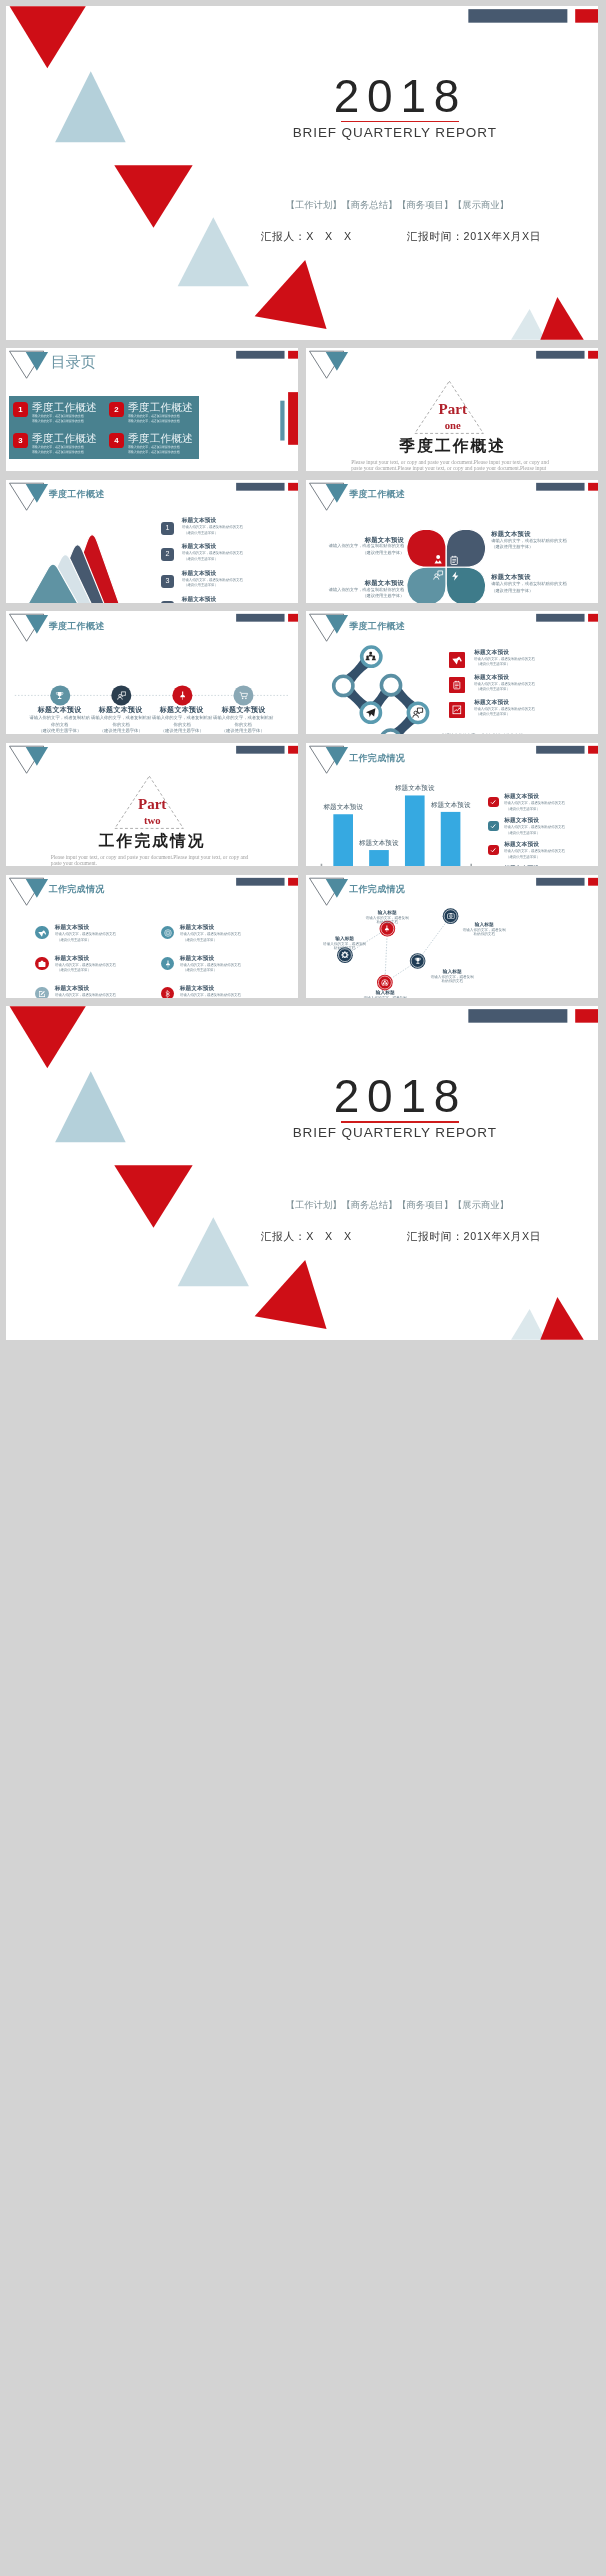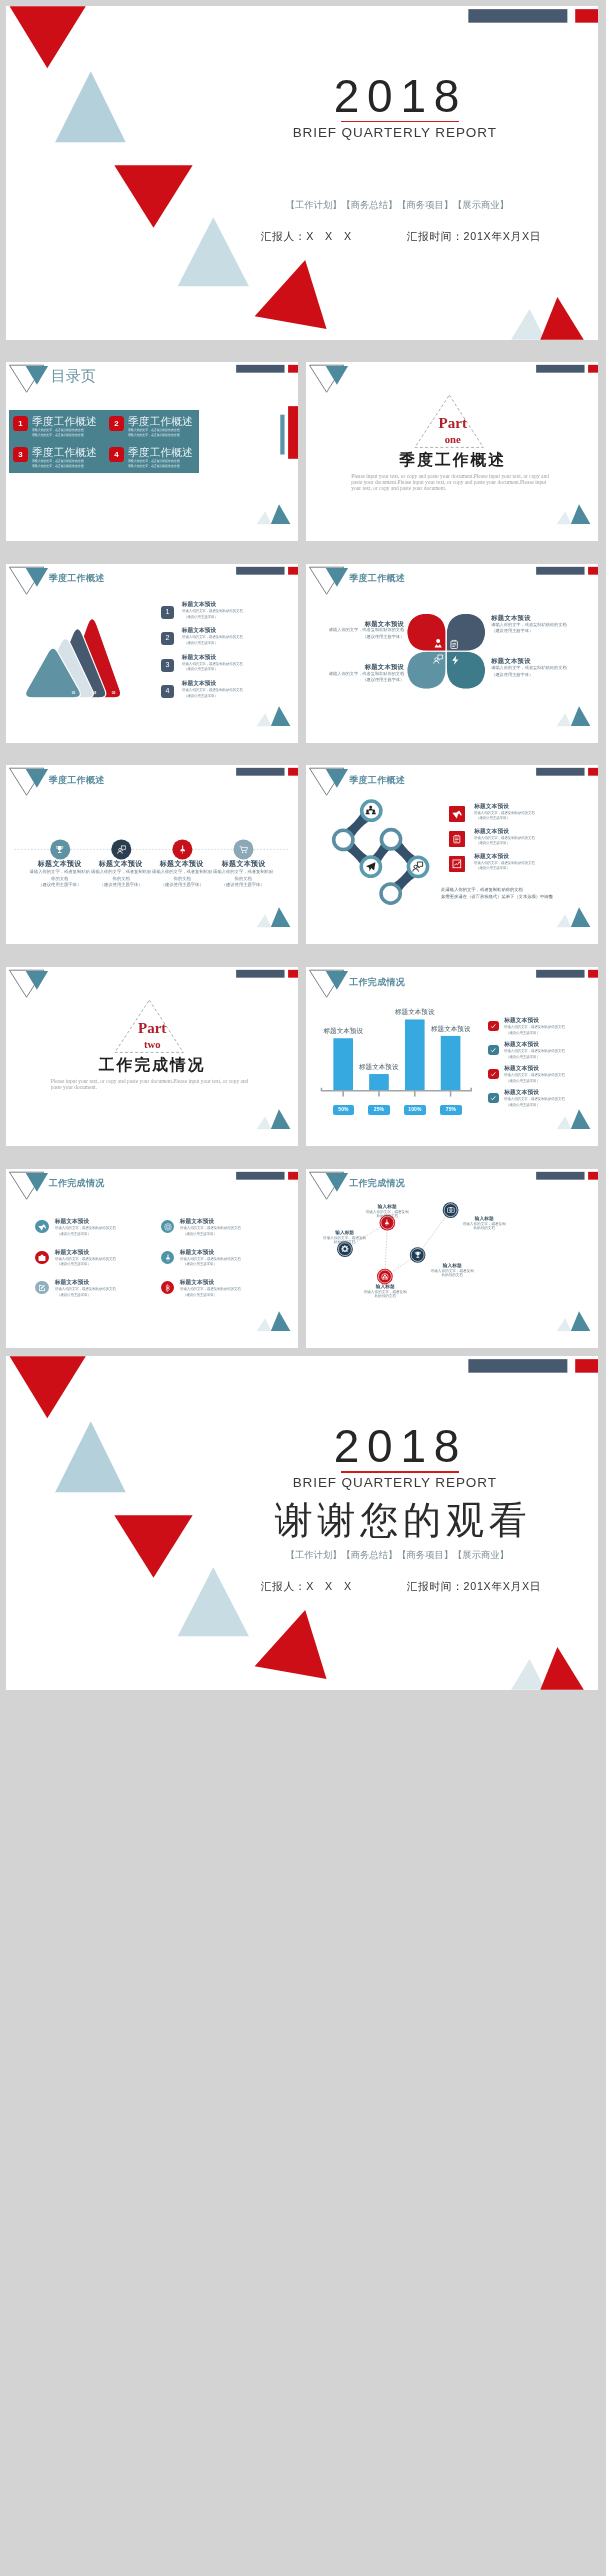--- a/index.html
+++ b/index.html
@@ -2,21 +2,21 @@
 <html style="font-size:11.4px"><head>
 <meta charset="utf-8">
 <style>
   html,body{margin:0;padding:0;}
   body{width:606px;background:#d3d3d3;font-family:"Liberation Sans",sans-serif;-webkit-font-smoothing:antialiased;}
   .deck{padding:5.7px 7.8px 7.8px 5.7px;}
   .slide{position:relative;background:#fff;overflow:hidden;}
   .deco{position:absolute;left:0;top:0;}
   .slide.wide{width:592px;height:334px;margin-bottom:8.6px;}
   .row{display:flex;gap:8.6px;margin-bottom:8.6px;}
-  .slide.half{width:293px;height:179px;margin-top:14px;}
+  .slide.half{width:293px;height:123px;}
   .cv-year{position:absolute;font-size:46px;letter-spacing:7.8px;color:#262626;font-weight:400;}
   .cv-rule{position:absolute;height:1.4px;background:#cf1b1b;}
   .cv-sub{position:absolute;font-size:13.5px;letter-spacing:0.9px;color:#3a3a3a;}
   .cv-title{position:absolute;font-size:38px;color:#2b2b2b;letter-spacing:4.8px;font-weight:500;}
   .cv-tags{position:absolute;font-size:9.3px;color:#7c8f95;letter-spacing:0px;}
   .cv-meta{position:absolute;font-size:10.7px;color:#333;letter-spacing:0.7px;white-space:nowrap;}
 
   
   .hd-title{position:absolute;left:43px;top:8.6px;font-size:9px;font-weight:700;color:#5b8d9e;letter-spacing:0.3px;white-space:nowrap;}
   .hd-title.big{left:45px;top:4.3px;font-size:15px;font-weight:400;color:#6a94a3;letter-spacing:0px;}
@@ -601,19 +601,18 @@
       <polygon points="241,393 291,296 341,393" fill="#c8dce3"></polygon>
       <polygon points="420,356 450,453 349,435" fill="#ce0e16"></polygon>
       <polygon points="709,468 735,425 757,468" fill="#dce8ec"></polygon>
       <polygon points="750,468 774,408 811,468" fill="#ce0e16"></polygon>
       <rect x="649" y="4" width="139" height="19" fill="#47596f"></rect>
       <rect x="799" y="4" width="33" height="19" fill="#ce0e16"></rect>
     </svg>
     <div class="cv-year" style="left:328px;top:63px;">2018</div>
     <div class="cv-rule" style="left:335px;top:115px;width:118px;"></div>
     <div class="cv-sub" style="left:287px;top:119px;">BRIEF QUARTERLY REPORT</div>
-    <div class="cv-title" style="left:269px;top:139px;">谢谢您的观看</div>
     <div class="cv-tags" style="left:280px;top:193px;">【工作计划】【商务总结】【商务项目】【展示商业】</div>
     <div class="cv-meta" style="left:255px;top:224px;">汇报人：X &nbsp;&nbsp;X &nbsp;&nbsp;X</div>
     <div class="cv-meta" style="left:401px;top:224px;">汇报时间：201X年X月X日</div>
   </div>
 </div>
 
 
 </body></html>

